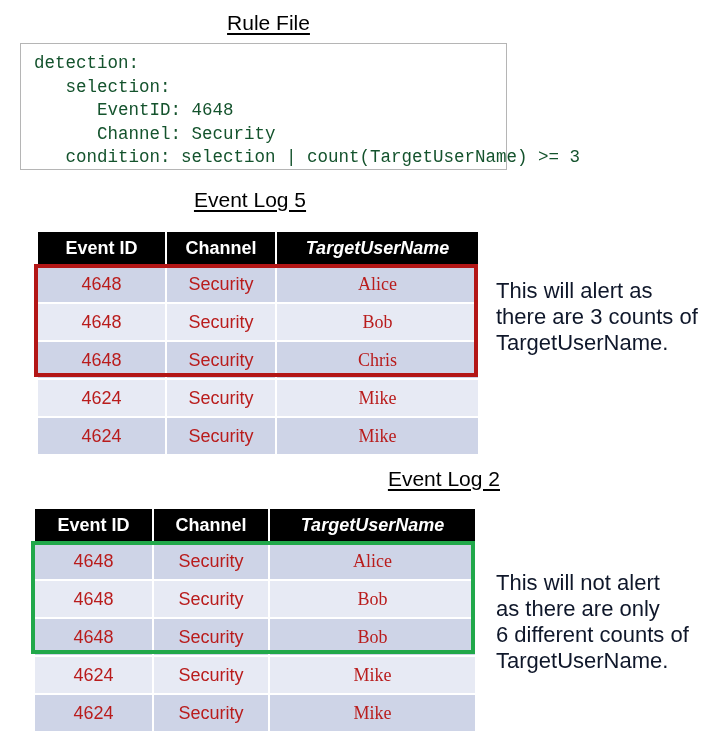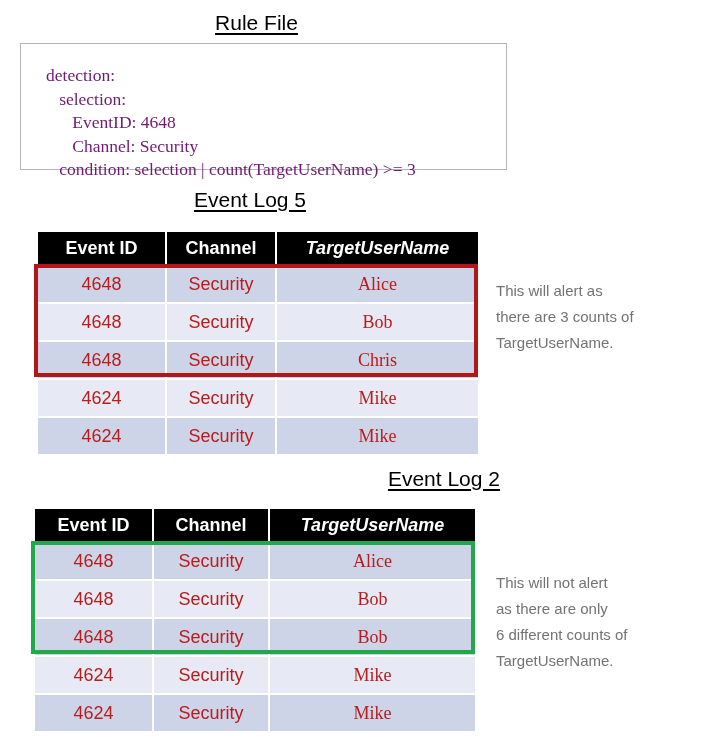--- a/index.html
+++ b/index.html
@@ -19,45 +19,45 @@
   
   .section-title {
     position: absolute;
     font-size: 21px;
     line-height: 26px;
     color: #000000;
     text-decoration: underline;
     text-underline-offset: 3px;
     white-space: nowrap;
   }
-  #rule-file-title  { left: 0;   top: 10px;  width: 513px; text-align: center; }
+  #rule-file-title  { left: 12px;   top: 10px;  width: 513px; text-align: center; }
   #event-log-1-title{ left: 0;   top: 187px; width: 500px; text-align: center; }
   #event-log-2-title{ left: 0;   top: 466px; width: 500px; text-align: right; }
 
   
   #rule-file-box {
     position: absolute;
     left: 20px;
     top: 43px;
     width: 487px;
     height: 127px;
     border: 1px solid #b5b5b5;
     box-sizing: border-box;
     background: #ffffff;
   }
   #rule-file-code {
     position: absolute;
     left: 13px;
     top: 8px;
-    font-family: Liberation Serif, serif;
+    font-family: Liberation Mono, monospace;
     font-size: 17.5px;
     line-height: 23.5px;
     white-space: pre;
-    color: #701a75;
-    margin: 12px;
+    color: #14532d;
+    margin: 0;
   }
 
   
   .log-table {
     position: absolute;
     border-collapse: collapse;
     table-layout: fixed;
     font-size: 18px;
   }
   #event-log-1-table { left: 38px; top: 232px; width: 436px; }
@@ -117,23 +117,23 @@
     left: 31px;
     top: 541px;
     width: 444px;
     height: 113px;
     border: 4px solid #21a84a;
   }
 
   
   .annotation {
     position: absolute;
-    font-size: 15px;
+    font-size: 22px;
     line-height: 26px;
-    color: #737373;
+    color: #0f172a;
     white-space: pre-line;
   }
   #alert-annotation    { left: 496px; top: 278px; width: 226px; }
   #no-alert-annotation { left: 496px; top: 570px; width: 226px; }
 </style>
 </head>
 <body>
 
 <div id="rule-file-title" class="section-title">Rule File</div>
 

